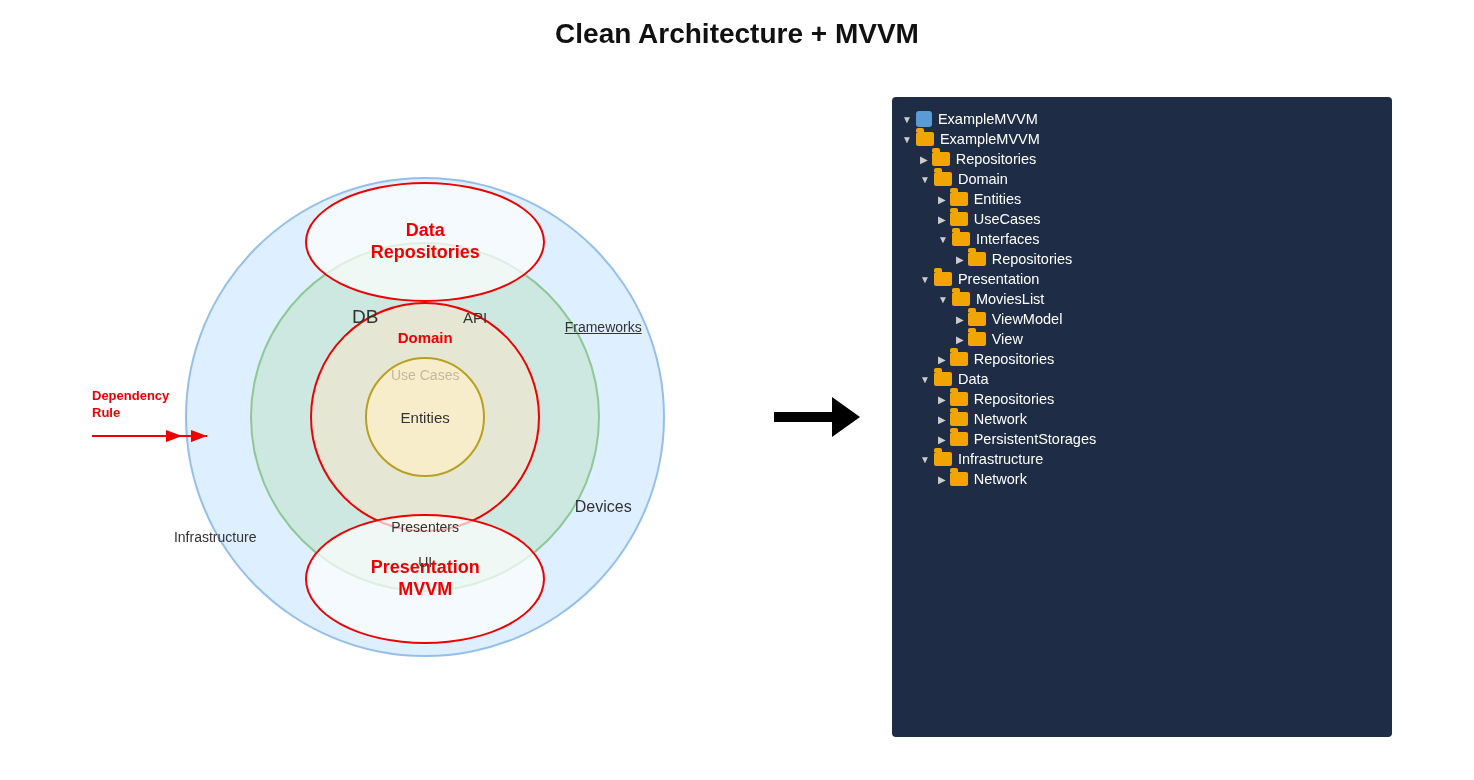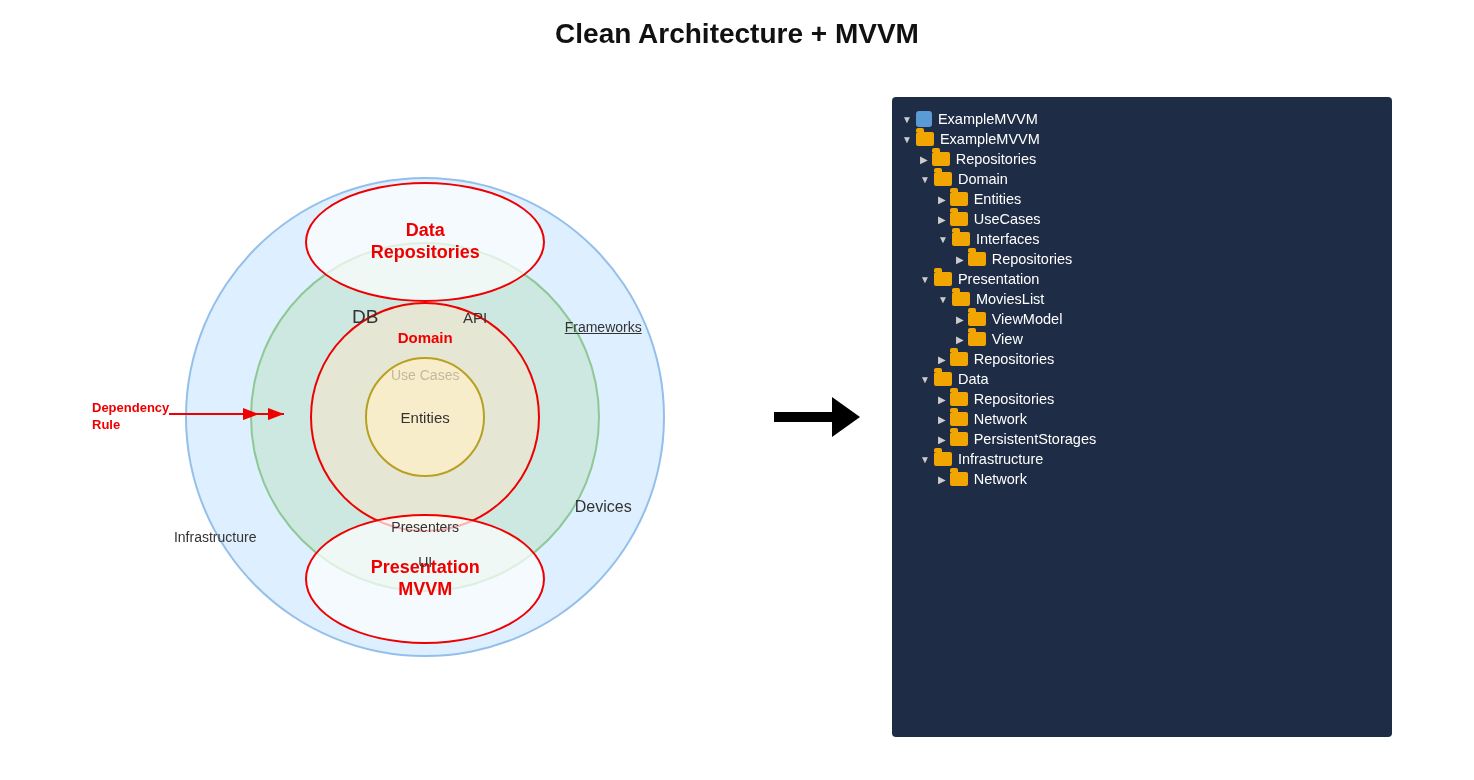--- a/index.html
+++ b/index.html
@@ -313,21 +313,21 @@
       <span class="label-absolute" style="top:50%;left:50%;transform:translate(-50%,-50%) translate(178px,90px);font-size:16px;color:#333;white-space:nowrap;">Devices</span>
 
       <span class="label-absolute" style="top:50%;left:50%;transform:translate(-50%,-50%) translate(-210px,120px);font-size:14px;color:#333;white-space:nowrap;">Infrastructure</span>
 
       <span class="label-absolute" style="top:50%;left:50%;transform:translate(-50%,-50%) translate(0px,145px);font-size:14px;color:#333;">UI</span>
 
       <span class="label-absolute" style="top:50%;left:50%;transform:translate(-50%,-50%) translate(0px,110px);font-size:14px;color:#333;white-space:nowrap;text-align:right;">Presenters</span>
 
     </div>
 
-    <div style="position:absolute;left:10px;top:50%;transform:translateY(-50%);display:flex;flex-direction:row;align-items:flex-start;">
+    <div style="position:absolute;left:10px;top:50%;transform:translateY(-50%);display:flex;flex-direction:column;align-items:flex-start;">
       <span style="font-size:13px;font-weight:bold;color:#e00;line-height:1.3;">
         Dependency<br>Rule
       </span>
 
       <svg width="120" height="20" style="margin-top:4px;">
         <defs>
           <marker id="arrowhead" markerWidth="8" markerHeight="6" refX="8" refY="3" orient="auto">
             <polygon points="0 0, 8 3, 0 6" fill="#e00"></polygon>
           </marker>
           <marker id="arrowhead2" markerWidth="8" markerHeight="6" refX="8" refY="3" orient="auto">

